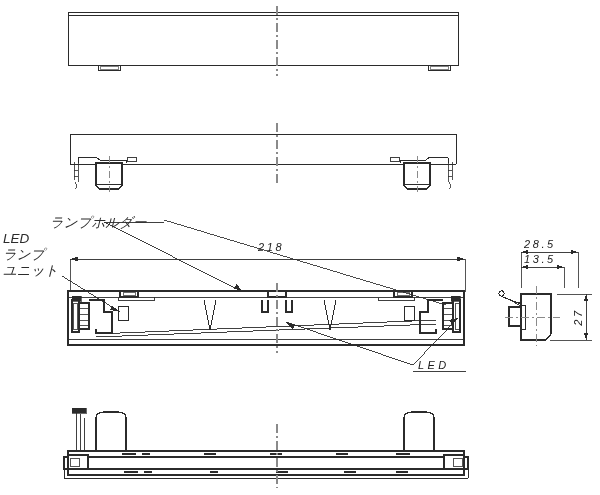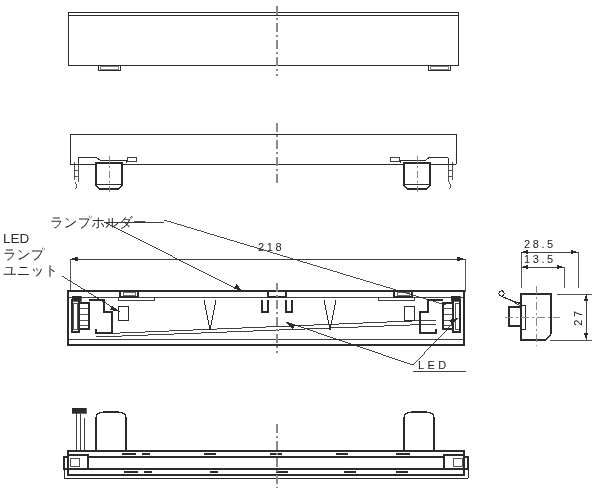--- a/index.html
+++ b/index.html
@@ -13,20 +13,21 @@
     font-family: "Liberation Sans", sans-serif;
     position: relative;
     overflow: hidden;
   }
   #drawing-root {
     position: absolute;
     left: 0;
     top: 0;
     width: 568px;
     height: 495px;
+    font-style: italic;
   }
   svg#cad {
     display: block;
     width: 600px;
     height: 495px;
   }
   .lbl {
     font-family: "Liberation Sans", sans-serif;
     fill: #2b2b2b;
   }

